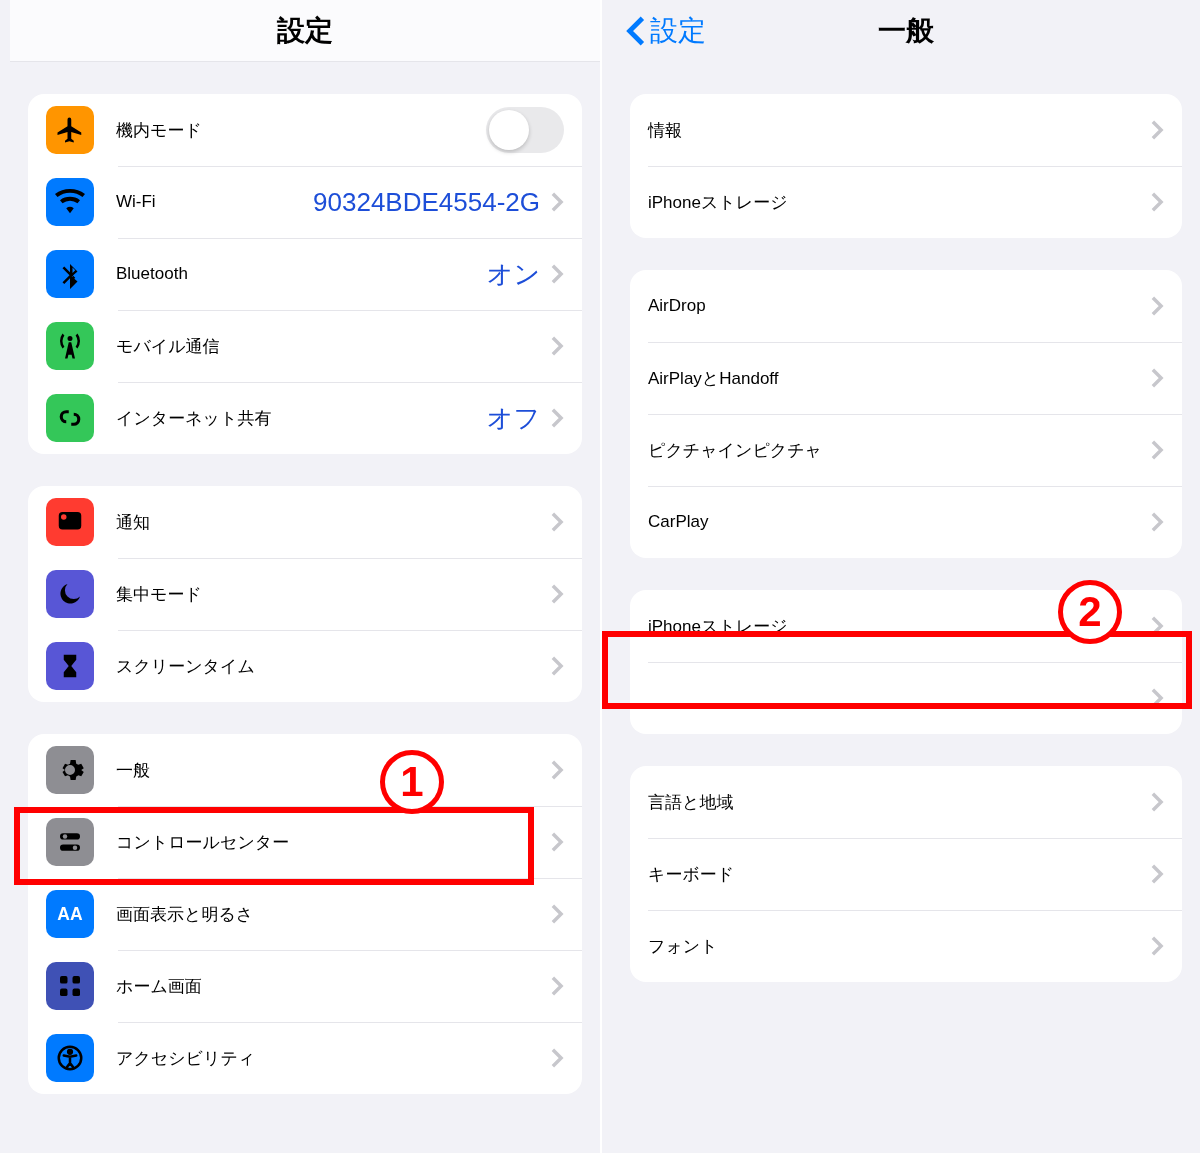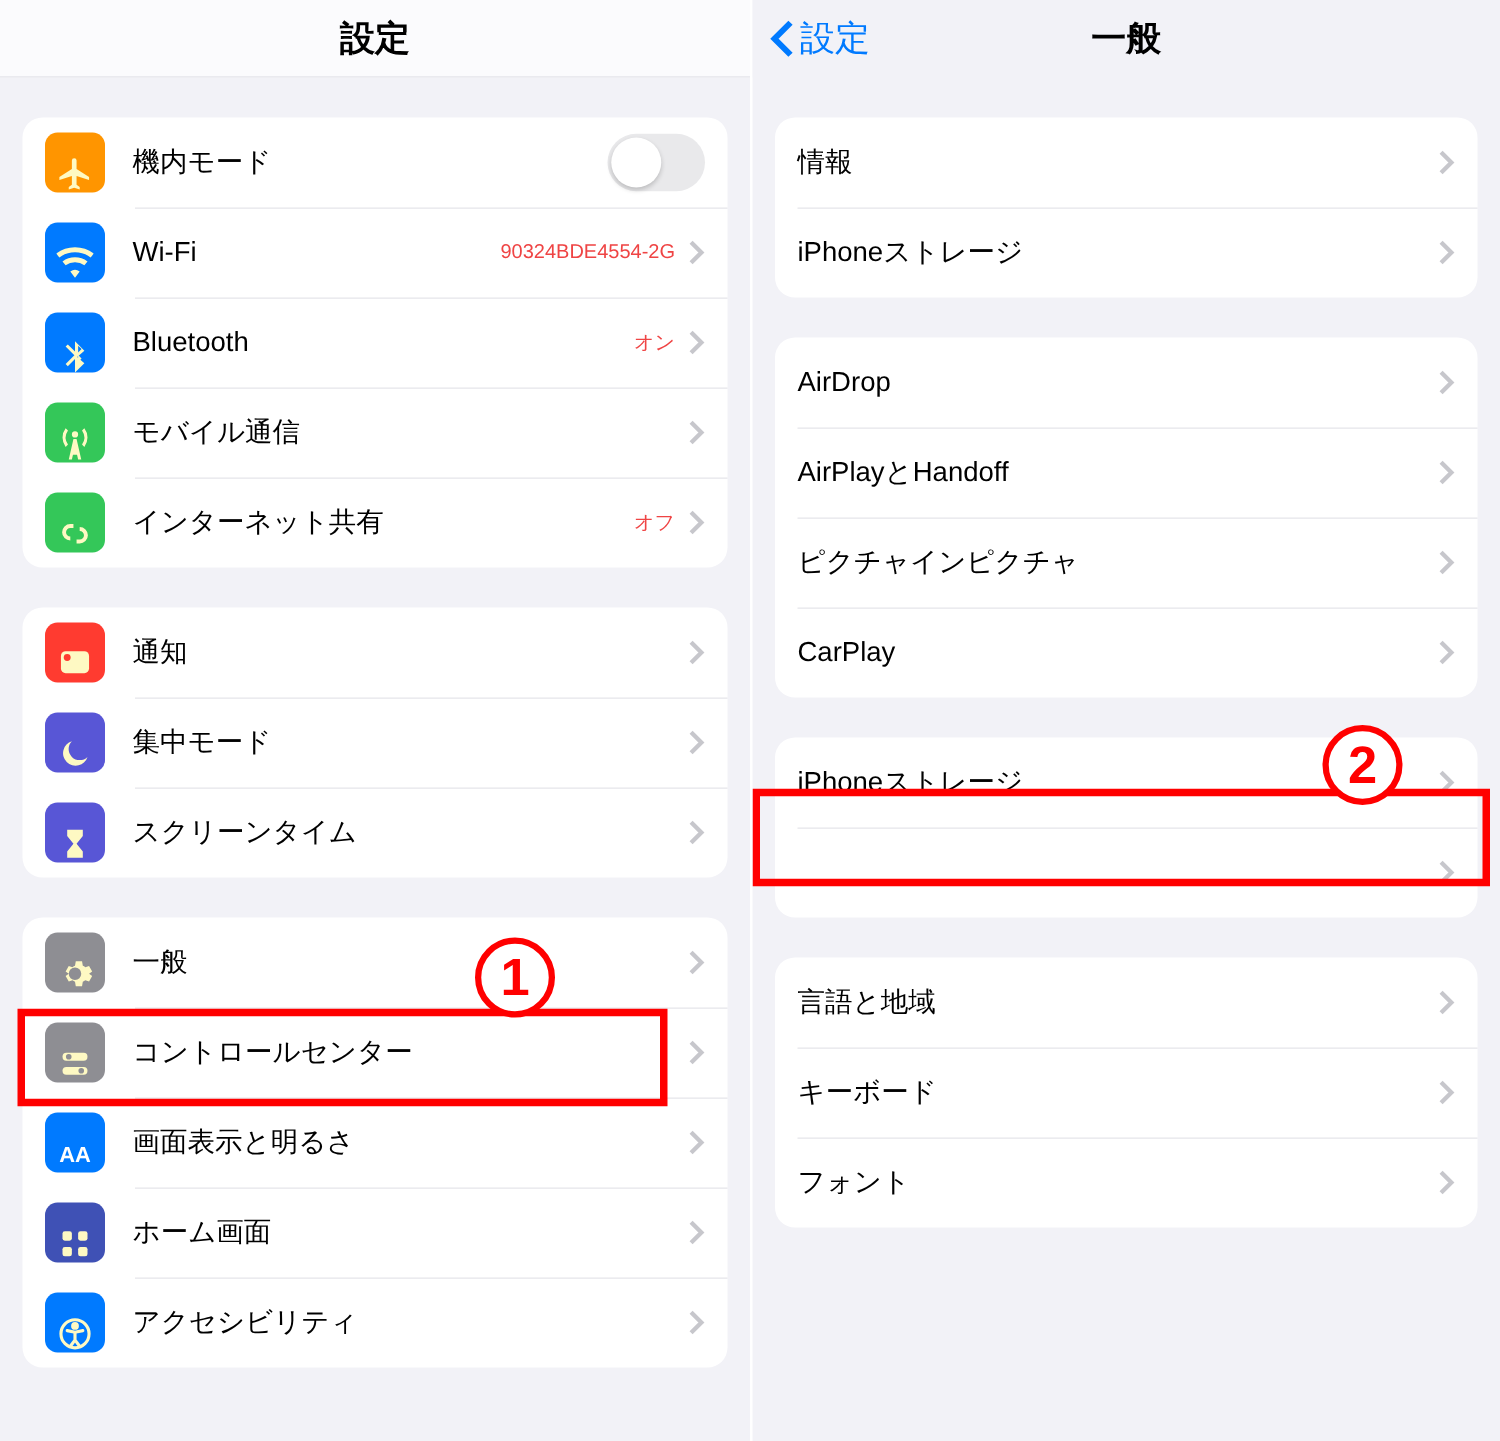--- a/index.html
+++ b/index.html
@@ -10,20 +10,21 @@
     height: 1153px;
     display: flex;
     overflow: hidden;
   }
   .screen {
     width: 600px;
     height: 1153px;
     background: #f2f2f7;
     position: relative;
     overflow: hidden;
+    padding-left: 10px;
   }
   .screen + .screen { border-left: 2px solid #fff; }
 
   
   .navbar {
     height: 62px;
     display: flex;
     align-items: center;
     justify-content: center;
     position: relative;
@@ -67,35 +68,35 @@
     left: 90px; right: 0; top: 0;
     height: 1px;
     background: #e5e5ea;
   }
   .screen-right .row + .row::before { left: 18px; }
 
   .icon-box {
     width: 48px; height: 48px;
     border-radius: 10px;
     margin-right: 22px;
-    display: flex; align-items: flex-end; justify-content: center;
-    color: #fef9c3;
+    display: flex; align-items: center; justify-content: center;
+    color: #000000;
     flex-shrink: 0;
   }
   .icon-box svg { width: 30px; height: 30px; }
 
   .row-label {
-    font-size: 22px;
+    font-size: 17px;
     color: #000;
     flex-shrink: 0;
   }
   .row-spacer { flex: 1; }
   .row-value {
-    font-size: 16px;
-    color: #ef4444;
+    font-size: 26px;
+    color: #1d4ed8;
     margin-right: 10px;
     white-space: nowrap;
   }
   .chevron {
     width: 14px; height: 22px;
     color: #c7c7cc;
     flex-shrink: 0;
   }
 
   

